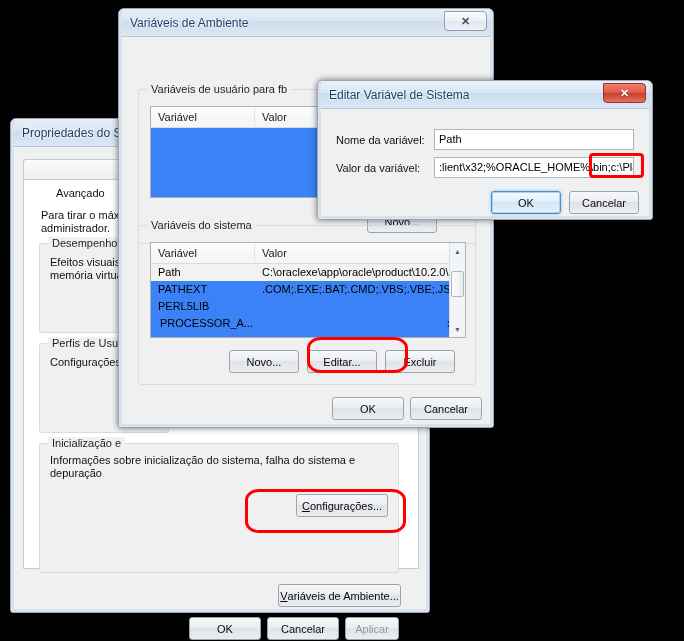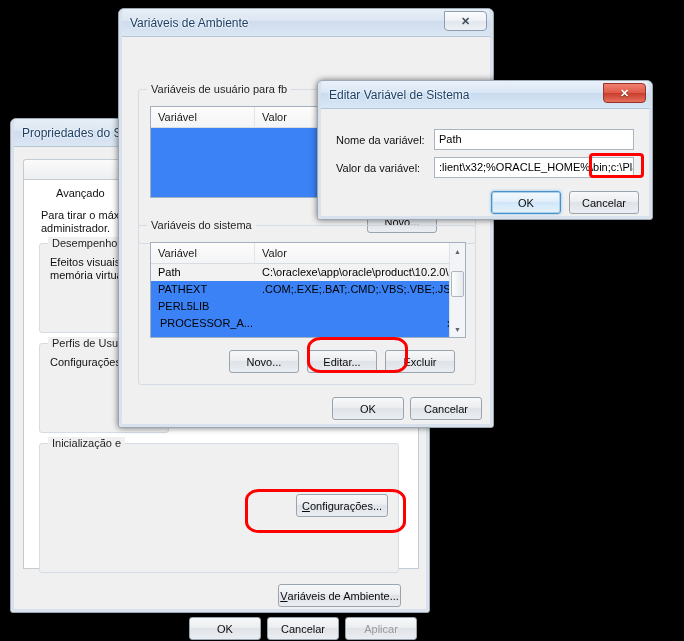--- a/index.html
+++ b/index.html
@@ -250,34 +250,36 @@
 memória virtual</div>
       </div>
 
       <div class="group" style="left:28px; top:196px; width:130px; height:90px; background:#f0f0f0;">
         <div class="legend">Perfis de Usuái</div>
         <div class="static" style="left:10px; top:12px; width:118px;">Configurações</div>
       </div>
 
       <div class="group" style="left:28px; top:296px; width:360px; height:130px; background:#f0f0f0;">
         <div class="legend">Inicialização e</div>
+        <div class="static" style="left:10px; top:10px; width:340px; white-space:pre-line;">Informações sobre inicialização do sistema, falha do sistema e
+depuração</div>
         <div class="button" style="right:10px; top:50px; width:92px;">
           <span class="underline">C</span>
             <span>onfigurações...</span>
         </div>
       </div>
 
       <div class="button" style="left:267px; top:437px; width:123px;">
         <span class="underline">V</span>
           <span>ariáveis de Ambiente...</span>
       </div>
 
       <div class="button" style="left:178px; top:470px; width:72px;">OK</div>
       <div class="button" style="left:256px; top:470px; width:72px;">Cancelar</div>
-      <div class="button disabled" style="left:334px; top:470px; width:72px;">Aplicar</div>
+      <div class="button disabled" style="left:334px; top:470px; width:54px;">Aplicar</div>
     </div>
   </div>
 
   <div class="win" style="left:118px; top:8px; width:376px; height:420px;">
     <div class="titlebar">
       <div class="title-text">Variáveis de Ambiente</div>
       <div class="btn-close grey" style="right:6px;">✕</div>
     </div>
     <div class="win-frame"></div>
 

